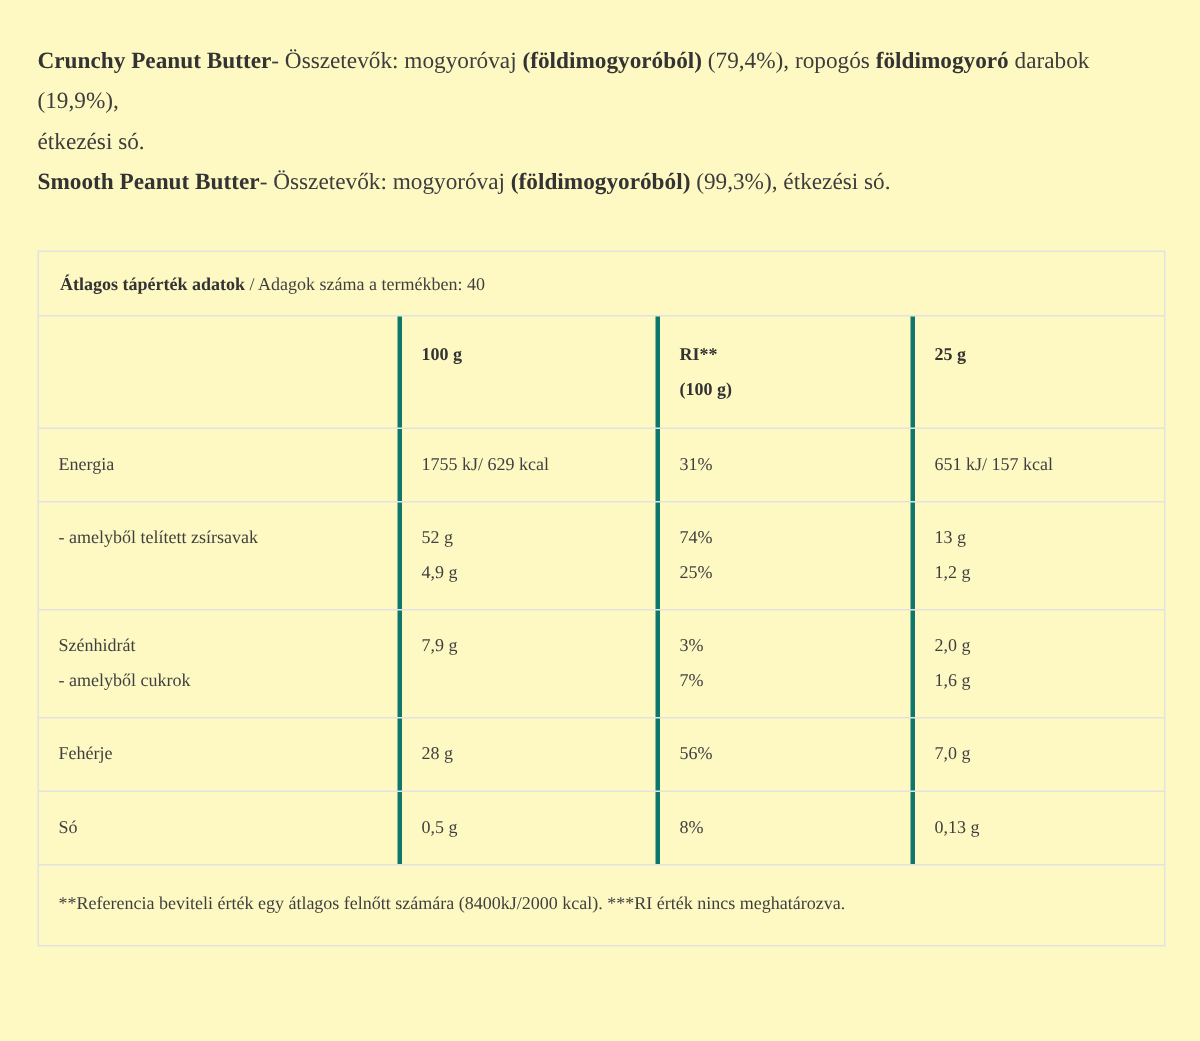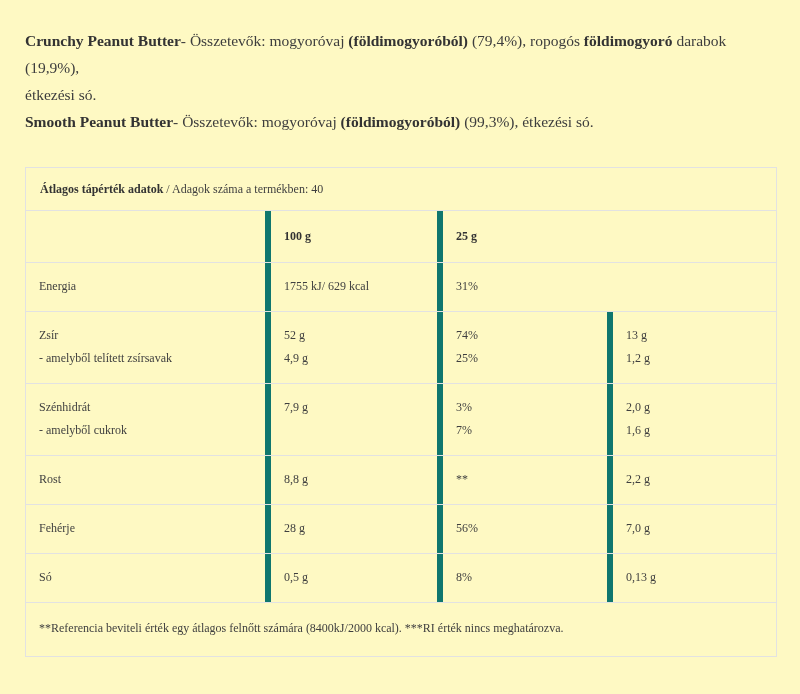--- a/index.html
+++ b/index.html
@@ -32,21 +32,21 @@
   .t-title .b { font-weight: 700; color: #333333; }
   .row {
     display: grid;
     grid-template-columns: 239px 172px 170px 1fr;
     border-bottom: 1px solid #e2e2e2;
   }
   .cell {
     padding: 12px 14px 13px 13px;
     line-height: 23px;
   }
-  .cell + .cell { border-left: 6px solid #0f766e; }
+  .cell + .cell { border-left: 3px solid #0f766e; }
   .t-colheads .cell { font-weight: 700; color: #333333; padding-top: 14px; padding-bottom: 14px; }
   .t-foot {
     padding: 15px 14px 17px 13px;
     line-height: 21px;
   }
 </style>
 </head>
 <body>
 
 <div class="page">
@@ -64,38 +64,44 @@
   <div class="nutri-table">
     <div class="t-title">
       <span class="b">Átlagos tápérték adatok</span><span> / Adagok száma a termékben: 40</span>
     </div>
     <div class="t-colheads row" id="colheads">
         <div class="cell"></div>
         <div class="cell">
           <div>100 g</div>
         </div>
         <div class="cell">
+          <div>RI**</div>
+          <div>(100 g)</div>
+        </div>
+        <div class="cell">
           <div>25 g</div>
         </div>
       </div>
     <div id="rows">
         <div class="row">
           <div class="cell">
             <div>Energia</div>
           </div>
           <div class="cell">
             <div>1755 kJ/ 629 kcal</div>
           </div>
           <div class="cell">
             <div>31%</div>
           </div>
+          <div class="cell">
+            <div>651 kJ/ 157 kcal</div>
+          </div>
         </div>
         <div class="row">
           <div class="cell">
-            <div>Zsír</div>
             <div>- amelyből telített zsírsavak</div>
           </div>
           <div class="cell">
             <div>52 g</div>
             <div>4,9 g</div>
           </div>
           <div class="cell">
             <div>74%</div>
             <div>25%</div>
           </div>
@@ -112,34 +118,20 @@
           <div class="cell">
             <div>7,9 g</div>
           </div>
           <div class="cell">
             <div>3%</div>
             <div>7%</div>
           </div>
           <div class="cell">
             <div>2,0 g</div>
             <div>1,6 g</div>
-          </div>
-        </div>
-        <div class="row">
-          <div class="cell">
-            <div>Rost</div>
-          </div>
-          <div class="cell">
-            <div>8,8 g</div>
-          </div>
-          <div class="cell">
-            <div>**</div>
-          </div>
-          <div class="cell">
-            <div>2,2 g</div>
           </div>
         </div>
         <div class="row">
           <div class="cell">
             <div>Fehérje</div>
           </div>
           <div class="cell">
             <div>28 g</div>
           </div>
           <div class="cell">

